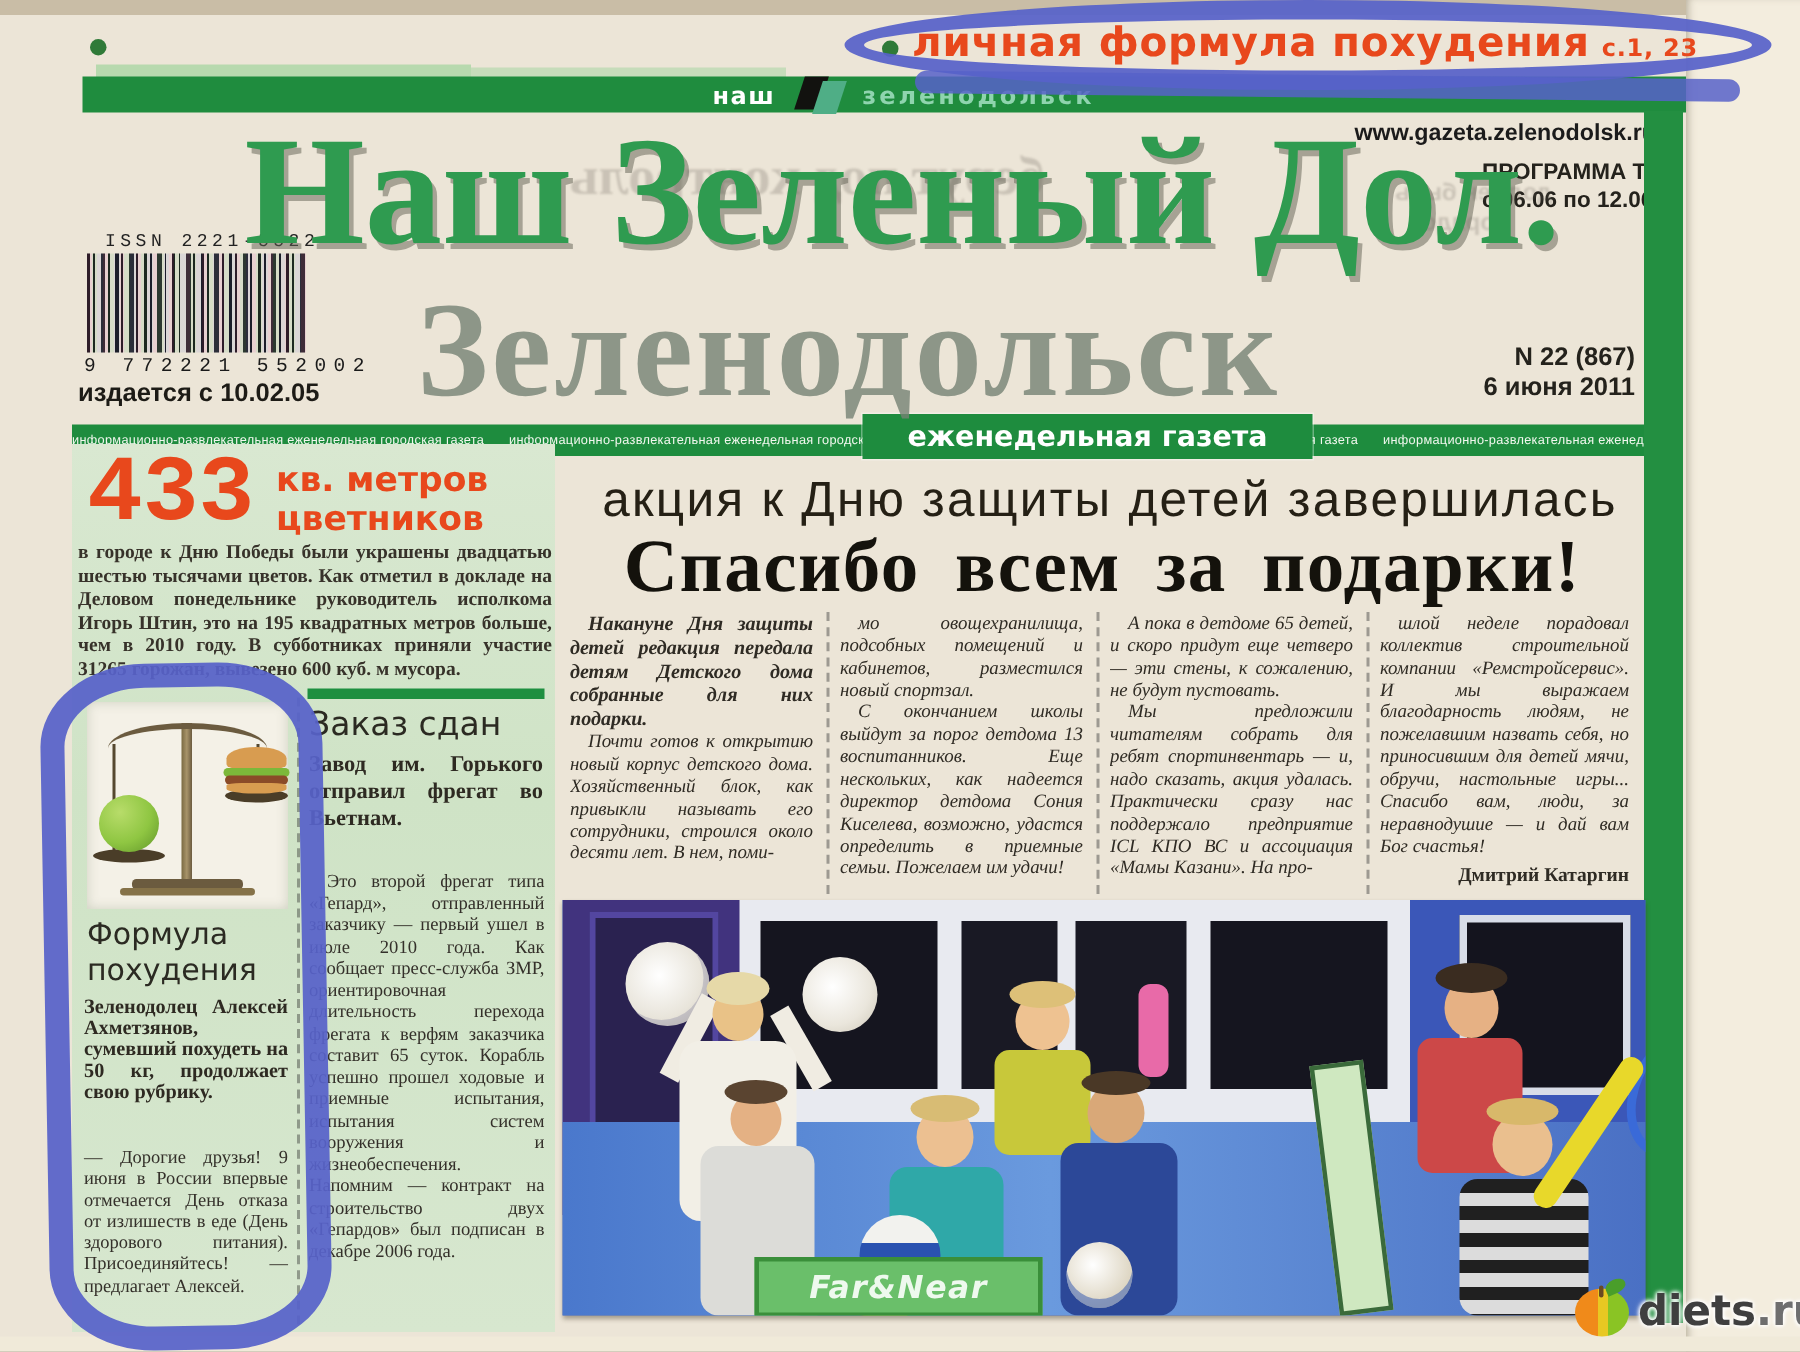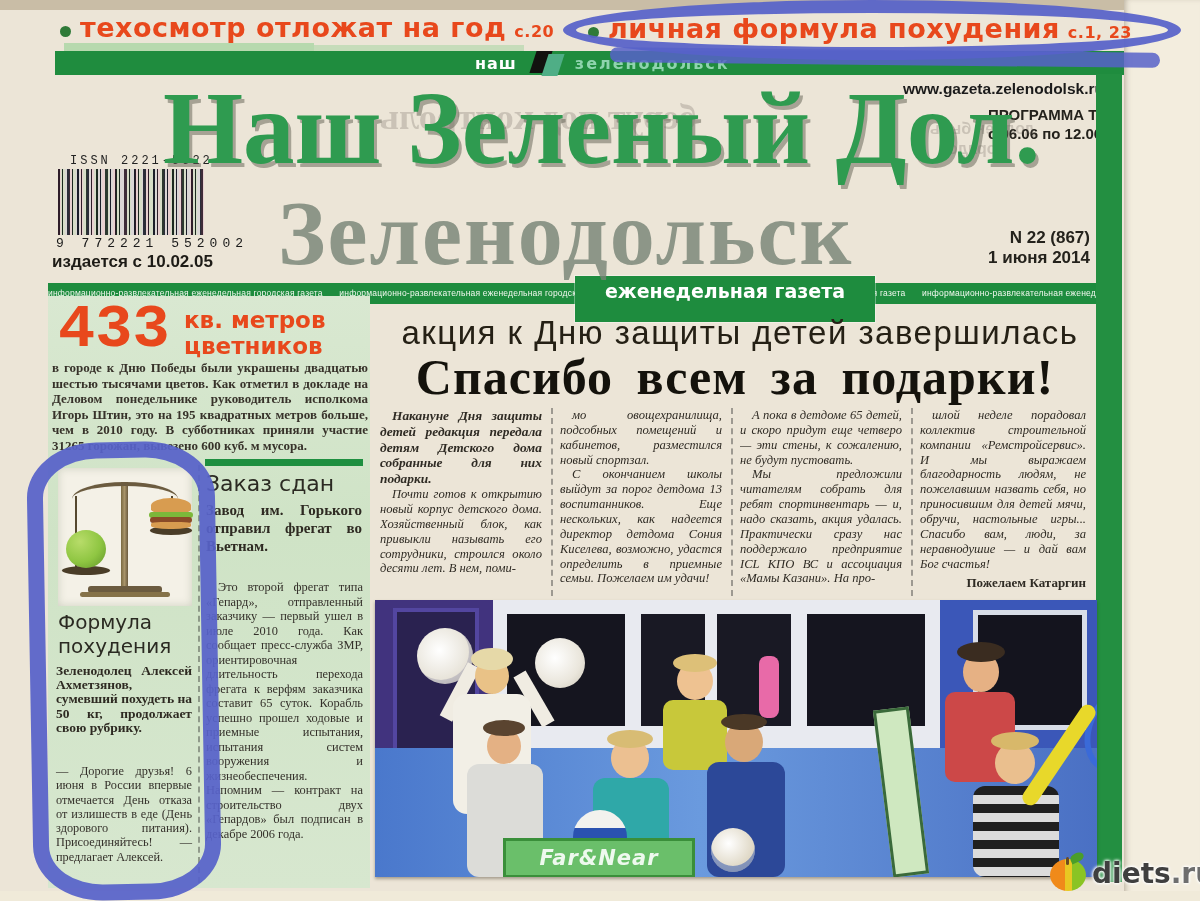--- a/index.html
+++ b/index.html
@@ -86,23 +86,20 @@
   .apple i{position:absolute;display:block;}
 </style>
 </head>
 <body>
 
 <div id="screen">
 
   <div class="abs scan-top"></div>
 
   <div class="abs bullet" style="left:60px;top:26px;"></div>
-  <div class="abs headline-top" style="left:80px;top:12px;">
-    <span>техосмотр отложат на год</span><span class="pref">с.20</span>
-  </div>
   <div class="abs lightbar" style="left:64px;top:43px;width:250px;height:12px;"></div>
   <div class="abs lightbar" style="left:314px;top:45px;width:210px;height:10px;opacity:.7;"></div>
 
   <div class="abs bullet" style="left:588px;top:27px;"></div>
   <div class="abs headline-top" style="left:608px;top:13px;z-index:7;">
     <span>личная формула похудения</span><span class="pref">с.1, 23</span>
   </div>
 
   <div class="abs mast-strip" style="left:55px;top:51px;width:1155px;height:24px;padding-left:420px;box-sizing:border-box;">
     <span class="w1">наш</span>
@@ -126,32 +123,32 @@
   <div class="abs issn" style="left:70px;top:154px;">ISSN 2221-5522</div>
   <div class="abs barcode" style="left:58px;top:169px;width:146px;height:66px;"></div>
   <div class="abs barcode-tint" style="left:58px;top:169px;width:146px;height:66px;opacity:.5;"></div>
   <div class="abs bar-digits" style="left:56px;top:236px;">9 772221 552002</div>
   <div class="abs since" style="left:52px;top:252px;">издается с 10.02.05</div>
 
   <div class="abs website" style="left:903px;top:80px;">www.gazeta.zelenodolsk.ru</div>
   <div class="abs tvline" style="left:988px;top:106px;">ПРОГРАММА ТВ</div>
   <div class="abs tvline" style="left:988px;top:125px;">с 06.06 по 12.06</div>
   <div class="abs issue" style="left:940px;top:228px;width:150px;">N 22 (867)</div>
-  <div class="abs issue" style="left:940px;top:248px;width:150px;">1 июня 2014</div>
+  <div class="abs issue" style="left:940px;top:248px;width:150px;">6 июня 2011</div>
 
   <div class="abs torn-edge"></div>
   <div class="abs green-stripe" style="left:1096px;top:74px;width:26px;height:808px;"></div>
 
   <div class="abs band" style="left:48px;top:283px;width:1048px;height:21px;">
     <span>информационно-развлекательная еженедельная городская газета</span>
     <span>информационно-развлекательная еженедельная городская газета</span>
     <span>информационно-развлекательная еженедельная городская газета</span>
     <span>информационно-развлекательная еженедельная городская газета</span>
   </div>
-  <div class="abs band-label" style="left:575px;top:276px;width:300px;height:46px;">еженедельная газета</div>
+  <div class="abs band-label" style="left:575px;top:276px;width:300px;height:30px;">еженедельная газета</div>
 
   <div class="abs wash" style="left:48px;top:296px;width:322px;height:592px;"></div>
 
   <div class="abs num433" style="left:58px;top:302px;">433</div>
   <div class="abs t433" style="left:184px;top:308px;">
     <div>кв. метров</div>
     <div>цветников</div>
   </div>
   <div class="abs body433" style="left:52px;top:360px;width:316px;">в городе к Дню Победы были украшены двадцатью шестью тысячами цветов. Как отметил в докладе на Деловом понедельнике руководитель исполкома Игорь Штин, это на 195 квадратных метров больше, чем в 2010 году. В субботниках приняли участие 31265 горожан, вывезено 600 куб. м мусора.</div>
 
@@ -166,21 +163,21 @@
     <i style="left:8px;top:62px;width:40px;height:38px;border-radius:50%;background:radial-gradient(circle at 35% 30%,#b8dc6a,#8fc642 55%,#5f9428);"></i>
     <i style="left:92px;top:58px;width:42px;height:9px;background:#4a3d28;border-radius:50%;"></i>
     <i style="left:93px;top:30px;width:40px;height:15px;background:#d89c50;border-radius:50% 50% 25% 25%;"></i>
     <i style="left:91px;top:44px;width:44px;height:6px;background:#7cb83a;border-radius:3px;"></i>
     <i style="left:92px;top:49px;width:42px;height:6px;background:#8a4b28;border-radius:3px;"></i>
     <i style="left:93px;top:54px;width:40px;height:7px;background:#d89c50;border-radius:25% 25% 45% 45%;"></i>
   </div>
 
   <div class="abs colhead" style="left:58px;top:610px;width:132px;font-size:20px;line-height:1.22;">Формула похудения</div>
   <div class="abs lede" style="left:56px;top:664px;width:136px;font-size:13.5px;line-height:1.05;">Зеленодолец Алексей Ахметзянов, сумевший похудеть на 50 кг, продолжает свою рубрику.</div>
-  <div class="abs btxt" style="left:56px;top:764px;width:136px;font-size:12.3px;line-height:1.16;">— Дорогие друзья! 6 июня в России впервые отмечается День отказа от излишеств в еде (День здорового питания). Присоединяйтесь! — предлагает Алексей.</div>
+  <div class="abs btxt" style="left:56px;top:764px;width:136px;font-size:12.3px;line-height:1.16;">— Дорогие друзья! 9 июня в России впервые отмечается День отказа от излишеств в еде (День здорового питания). Присоединяйтесь! — предлагает Алексей.</div>
 
   <div class="abs dash-v" style="left:198px;top:465px;height:418px;"></div>
 
   <div class="abs grule" style="left:205px;top:459px;width:158px;height:7px;"></div>
   <div class="abs colhead" style="left:206px;top:471px;font-size:22px;">Заказ сдан</div>
   <div class="abs lede" style="left:206px;top:501px;width:156px;font-size:15px;line-height:1.2;">Завод им. Горького отправил фрегат во Вьетнам.</div>
   <div class="abs btxt" style="left:206px;top:580px;width:157px;height:300px;overflow:hidden;text-indent:12px;">Это второй фрегат типа «Гепард», отправленный заказчику — первый ушел в июле 2010 года. Как сообщает пресс-служба ЗМР, ориентировочная длительность перехода фрегата к верфям заказчика составит 65 суток. Корабль успешно прошел ходовые и приемные испытания, испытания систем вооружения и жизнеобеспечения. Напомним — контракт на строительство двух «Гепардов» был подписан в декабре 2006 года.</div>
 
   <div class="abs marker" style="left:30px;top:442px;width:156px;height:426px;border-width:16px;border-radius:70px/55px;transform:rotate(-1deg);z-index:5;"></div>
 
@@ -197,21 +194,21 @@
     <p>С окончанием школы выйдут за порог детдома 13 воспитанников. Еще нескольких, как надеется директор детдома Сония Киселева, возможно, удастся определить в приемные семьи. Пожелаем им удачи!</p>
   </div>
   <div class="abs dash-v" style="left:731px;top:408px;height:188px;"></div>
   <div class="abs mcol" style="left:740px;top:408px;height:190px;overflow:hidden;">
     <p>А пока в детдоме 65 детей, и скоро придут еще четверо — эти стены, к сожалению, не будут пустовать.</p>
     <p>Мы предложили читателям собрать для ребят спортинвентарь — и, надо сказать, акция удалась. Практически сразу нас поддержало предприятие ICL КПО ВС и ассоциация «Мамы Казани». На про-</p>
   </div>
   <div class="abs dash-v" style="left:911px;top:408px;height:188px;"></div>
   <div class="abs mcol" style="left:920px;top:408px;width:166px;height:190px;overflow:hidden;">
     <p>шлой неделе порадовал коллектив строительной компании «Ремстройсервис». И мы выражаем благодарность людям, не пожелавшим назвать себя, но приносившим для детей мячи, обручи, настольные игры... Спасибо вам, люди, за неравнодушие — и дай вам Бог счастья!</p>
-    <div class="byline">Пожелаем Катаргин</div>
+    <div class="byline">Дмитрий Катаргин</div>
   </div>
 
   <div class="abs photo" style="left:375px;top:600px;width:722px;height:277px;">
     <i style="left:0;top:0;width:120px;height:210px;background:#41337e;"></i>
     <i style="left:18px;top:8px;width:78px;height:196px;background:#2a2250;border:4px solid #5346a0;"></i>
     <i style="left:118px;top:0;width:450px;height:150px;background:#e8eaf0;"></i>
     <i style="left:132px;top:14px;width:118px;height:112px;background:#15151f;"></i>
     <i style="left:266px;top:14px;width:150px;height:112px;background:#191924;"></i>
     <i style="left:432px;top:14px;width:118px;height:112px;background:#15151f;"></i>
     <i style="left:330px;top:14px;width:12px;height:112px;background:#e8eaf0;"></i>

